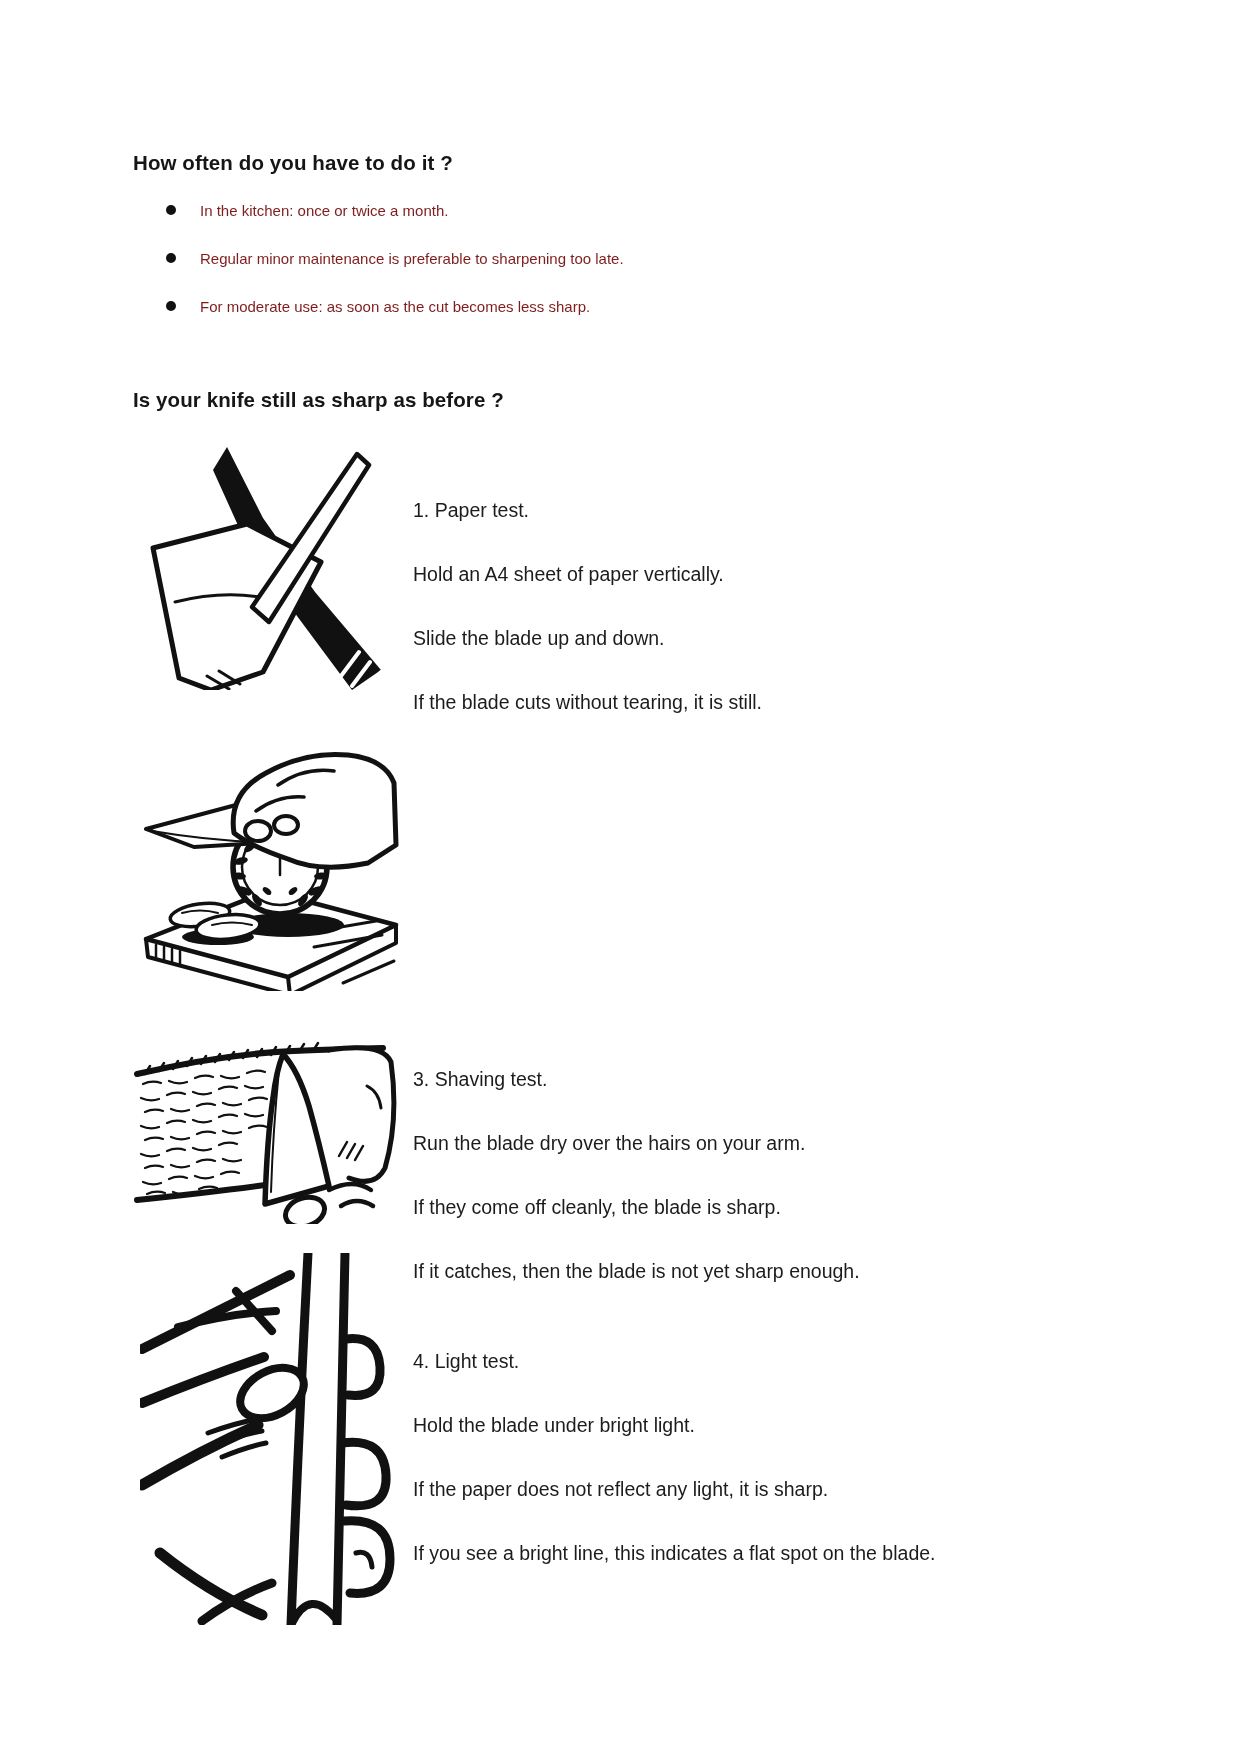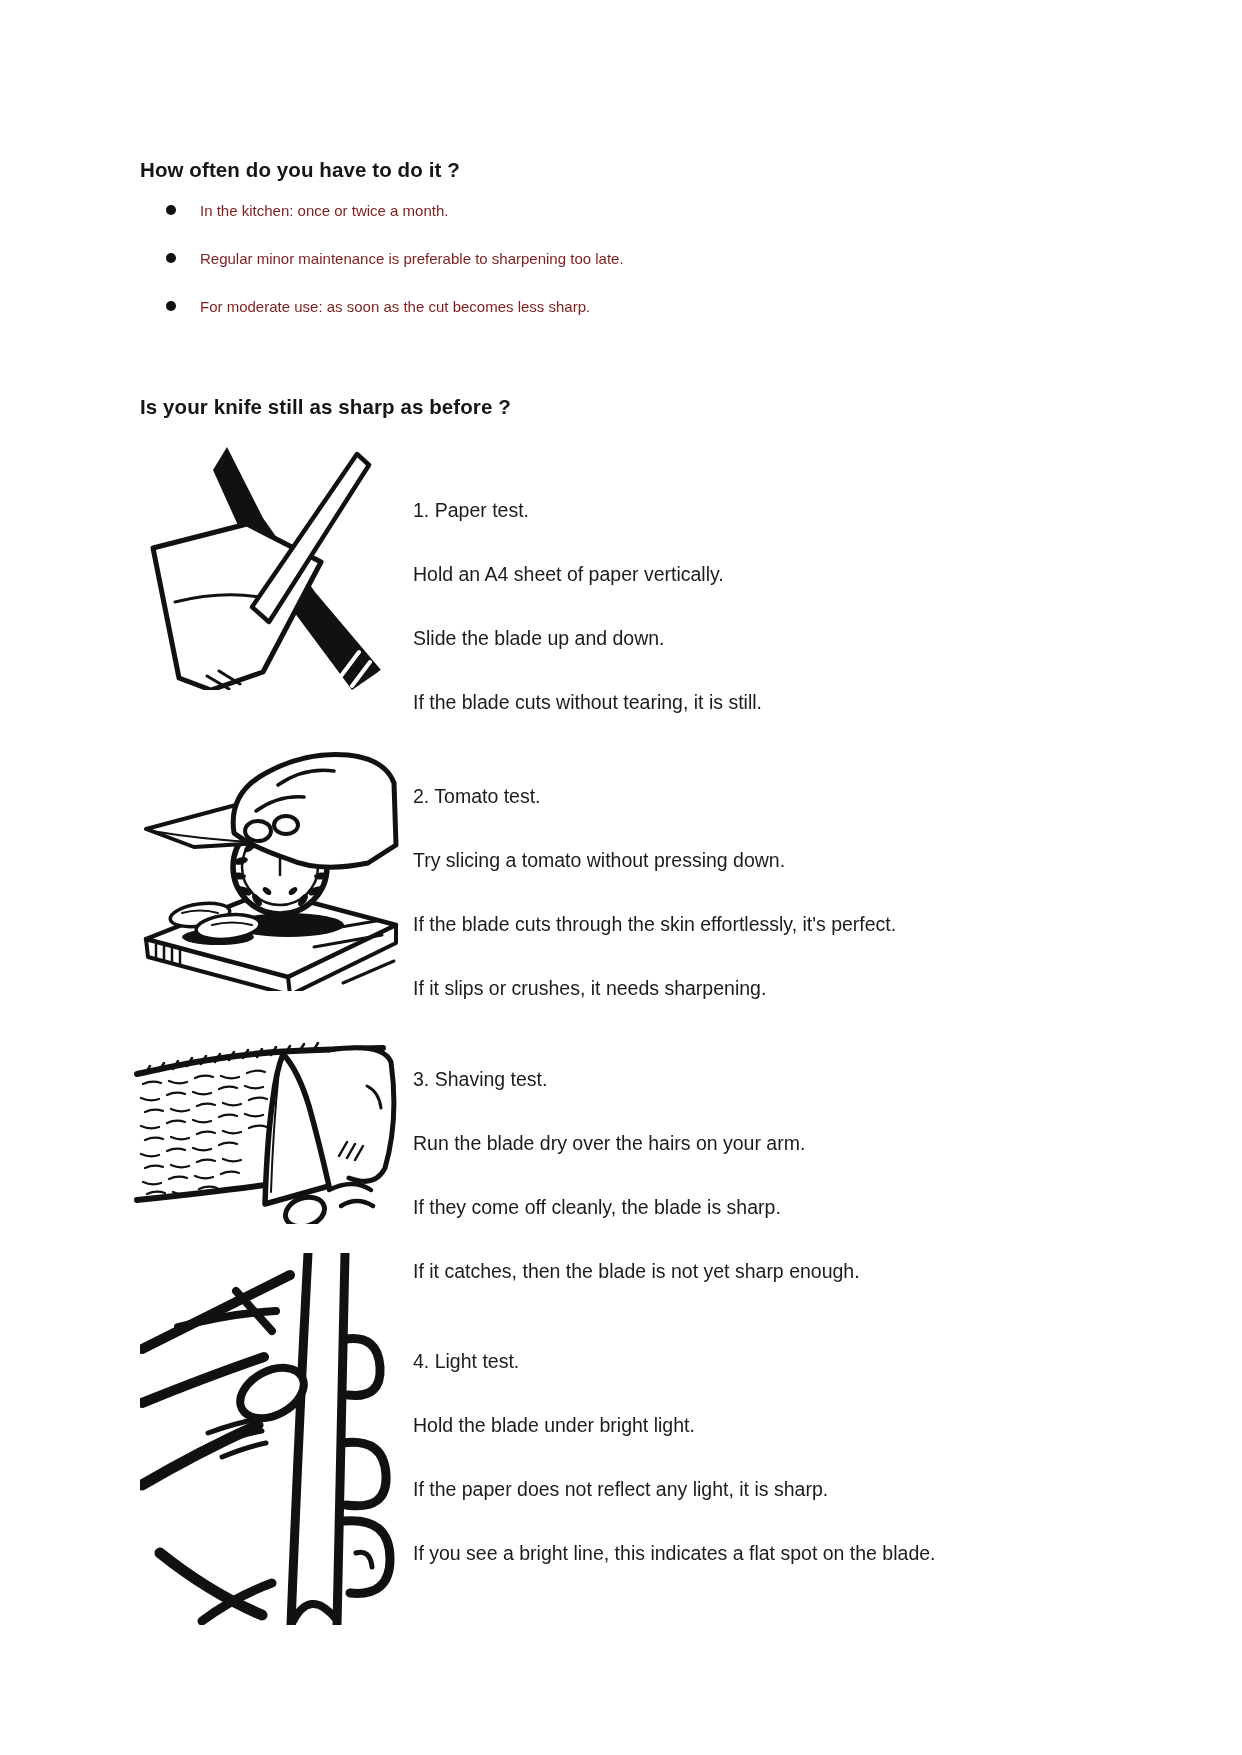--- a/index.html
+++ b/index.html
@@ -3,21 +3,21 @@
 <meta charset="utf-8">
 <style>
   html,body{margin:0;padding:0;}
   body{
     width:1242px;height:1755px;background:#ffffff;
     font-family:"Liberation Sans","DejaVu Sans",sans-serif;
     color:#1c1c1c;position:relative;overflow:hidden;
   }
   .page{position:absolute;inset:0;}
   .doc-heading{
-    position:absolute;left:133px;margin:7px;
+    position:absolute;left:133px;margin:0;
     font-size:20.5px;font-weight:700;color:#161616;letter-spacing:.1px;
   }
   #heading-frequency{top:151px;}
   #heading-sharpness{top:388px;}
   ul.bullets{
     position:absolute;left:166px;top:186px;margin:0;padding:0;list-style:none;
   }
   ul.bullets li{
     display:flex;align-items:center;height:48px;font-size:15px;color:#7f1d1d;
   }
@@ -122,26 +122,20 @@
       <polygon points="8,96 150,58 206,52 222,104 56,114" fill="#fff" stroke="#111" stroke-width="4"></polygon>
       <path d="M14,98 Q120,116 218,106" stroke="#111" stroke-width="2" fill="none"></path>
       <polygon points="206,50 248,44 258,96 222,104" fill="#111"></polygon>
 
       <path d="M96,100 Q90,60 128,40 Q168,18 210,22 Q247,26 256,50 L258,112 L230,130 Q182,140 150,126 Q114,114 96,100 Z" fill="#fff" stroke="#111" stroke-width="5"></path>
       <path d="M140,52 Q166,34 196,38 M118,78 Q140,62 166,64" stroke="#111" stroke-width="3.5" fill="none"></path>
       <ellipse cx="120" cy="98" rx="13" ry="10" fill="#fff" stroke="#111" stroke-width="4"></ellipse>
       <ellipse cx="148" cy="92" rx="12" ry="9" fill="#fff" stroke="#111" stroke-width="4"></ellipse>
     </svg>
   </div>
-  <div class="test-text" id="test-text-2">
-    <p>2. Tomato test.</p>
-    <p>Try slicing a tomato without pressing down.</p>
-    <p>If the blade cuts through the skin effortlessly, it's perfect.</p>
-    <p>If it slips or crushes, it needs sharpening.</p>
-  </div>
 
   <div class="illus" id="illus-3">
     <svg width="266" height="196" viewBox="0 0 266 196" stroke-linecap="round" stroke-linejoin="round">
 
       <path d="M4,46 Q90,26 160,23 Q210,21 250,20" stroke="#111" stroke-width="6" fill="none"></path>
       <path d="M4,172 Q100,162 160,153 L192,148" stroke="#111" stroke-width="6" fill="none"></path>
 
       <path d="M12,46 l5,-8 M26,43 l5,-8 M40,41 l5,-8 M54,38 l5,-8 M68,36 l5,-8 M82,34 l5,-8 M96,32 l5,-8 M110,30 l5,-8 M124,29 l5,-8 M138,27 l5,-8 M152,26 l5,-8 M166,24 l5,-8 M180,23 l5,-8" stroke="#111" stroke-width="2.5" fill="none"></path>
 
       <path d="M10,56 q9,-4 18,-1 M36,53 q9,4 18,1 M62,50 q9,-4 18,-1 M88,48 q9,4 18,1 M114,45 q9,-4 18,-1

